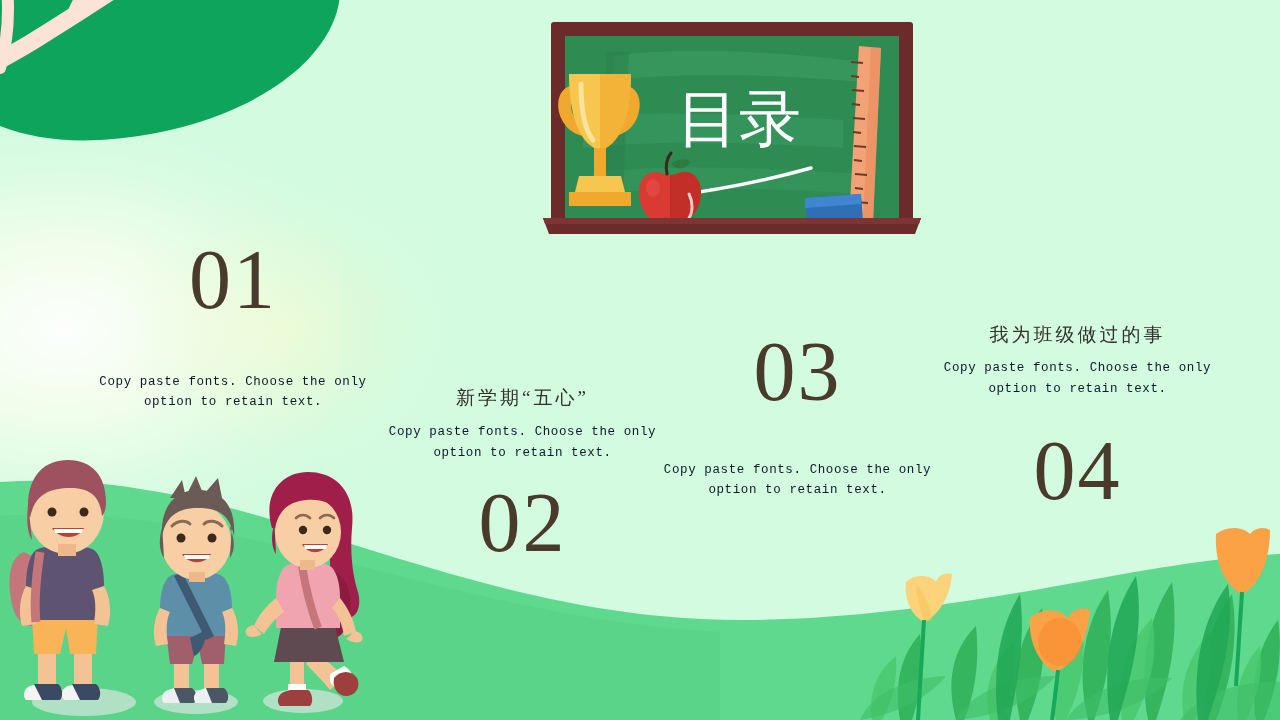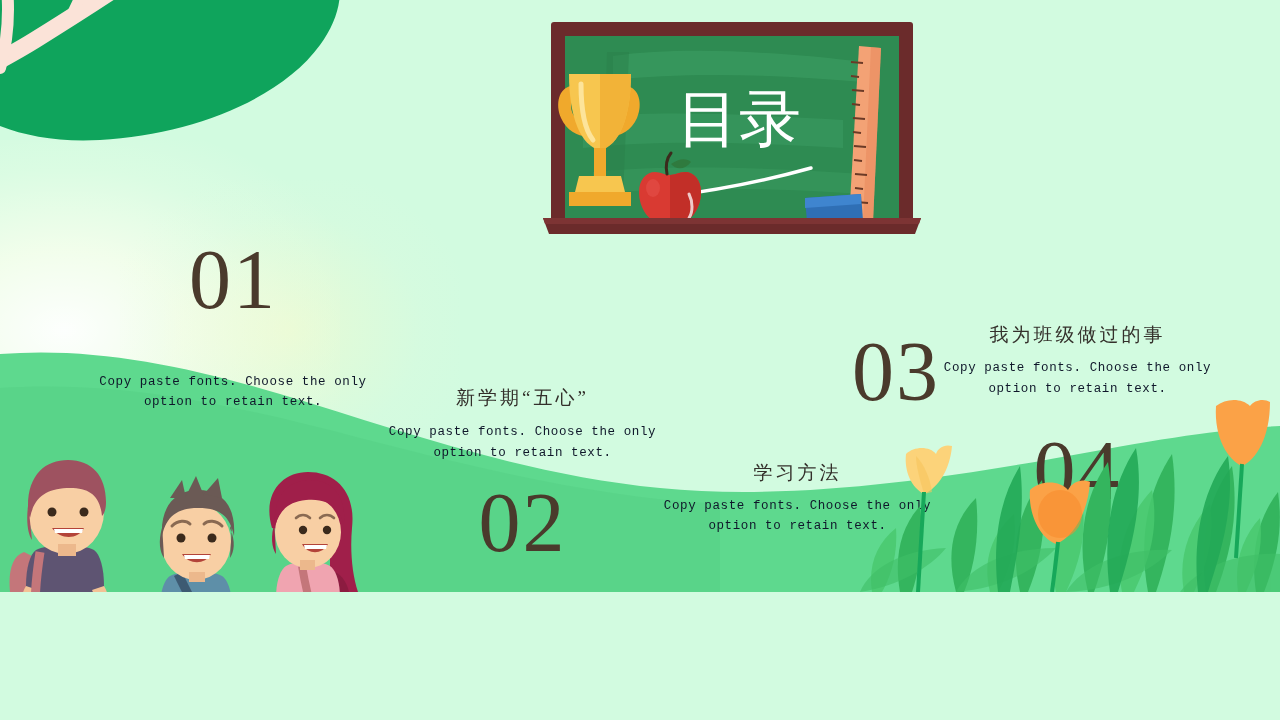--- a/index.html
+++ b/index.html
@@ -2,21 +2,21 @@
 <html><head>
 <meta charset="utf-8">
 <style>
   * { margin:0; padding:0; box-sizing:border-box; }
   html,body { width:1280px; height:720px; overflow:hidden; }
   body {
     font-family: "Liberation Serif", serif;
     background:#d2fbe0;
     position:relative;
   }
-  .slide { position:absolute; inset:0; width:1280px; height:592px; overflow:hidden; background:#d2fbe0; }
+  .slide { position:absolute; inset:0; width:1280px; height:720px; overflow:hidden; background:#d2fbe0; }
 
   
   .bg-glow {
     position:absolute; left:-120px; top:140px; width:460px; height:380px;
     background: radial-gradient(ellipse at 40% 50%, rgba(255,255,255,0.95) 0%, rgba(255,255,240,0.7) 30%, rgba(245,255,235,0.25) 60%, rgba(210,251,224,0) 80%);
     pointer-events:none;
   }
   .bg-glow2 {
     position:absolute; left:120px; top:180px; width:340px; height:300px;
     background: radial-gradient(ellipse at 50% 50%, rgba(255,250,200,0.45) 0%, rgba(230,250,220,0.15) 55%, rgba(210,251,224,0) 78%);
@@ -67,21 +67,21 @@
   
   #sec01 { left:88px;  top:240px;  width:290px; }
   #sec01 .num { margin-bottom:52px; }
   #sec01 .cn-title { margin-bottom:9px; }
 
   #sec02 { left:385px; top:385px;  width:275px; }
   #sec02 .cn-title { margin-bottom:11px; }
   #sec02 .num { margin-top:20px; }
 
   #sec03 { left:655px; top:332px;  width:285px; }
-  #sec03 .num { margin-bottom:48px;text-align:right; }
+  #sec03 .num { margin-bottom:48px; }
   #sec03 .cn-title { margin-bottom:10px; }
 
   #sec04 { left:930px; top:322px;  width:295px; }
   #sec04 .cn-title { margin-bottom:10px; }
   #sec04 .num { margin-top:32px; }
 </style>
 </head>
 <body>
 
 <div class="slide">
@@ -186,21 +186,20 @@
   </div>
 
   <div class="sec" id="sec02">
     <div class="cn-title">新学期“五心”</div>
     <div class="body-txt">Copy paste fonts. Choose the only option to retain text.</div>
     <div class="num">02</div>
   </div>
 
   <div class="sec" id="sec03">
     <div class="num">03</div>
-    <div class="cn-title">学习方法</div>
     <div class="body-txt">Copy paste fonts. Choose the only option to retain text.</div>
   </div>
 
   <div class="sec" id="sec04">
     <div class="cn-title">我为班级做过的事</div>
     <div class="body-txt">Copy paste fonts. Choose the only option to retain text.</div>
     <div class="num">04</div>
   </div>
 
   <svg class="kids" viewBox="0 0 400 280">

